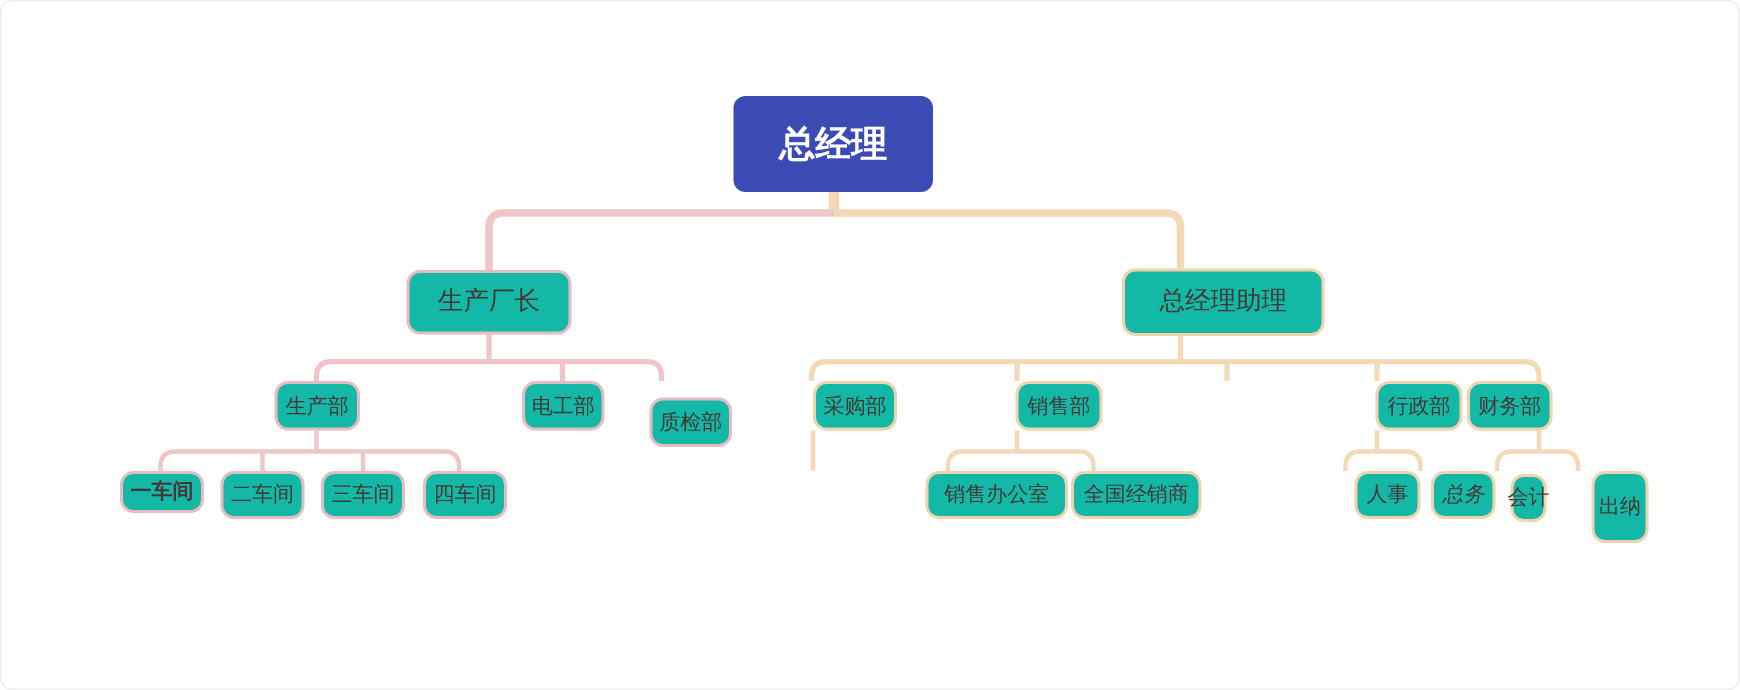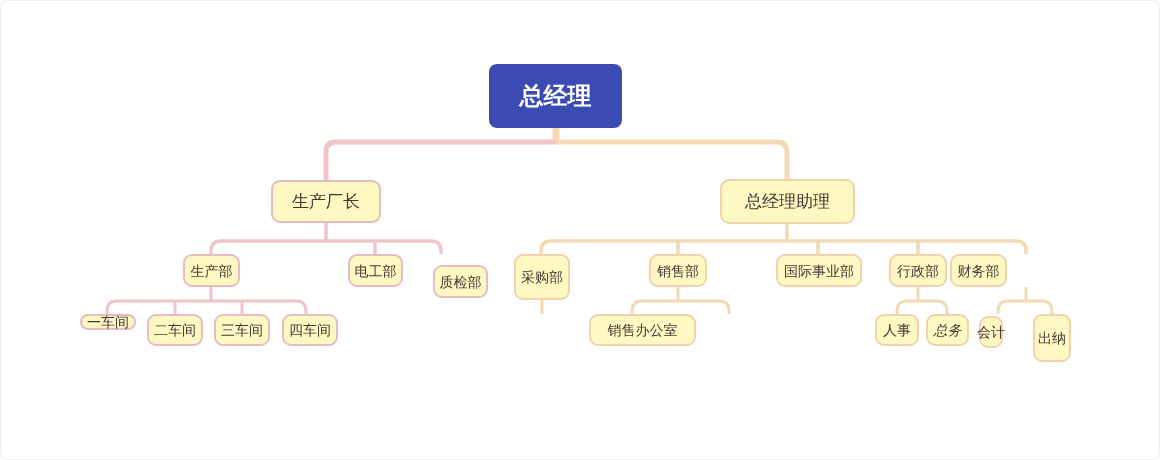--- a/index.html
+++ b/index.html
@@ -13,31 +13,31 @@
   .wires{position:absolute;left:0;top:0;width:1160px;height:460px;}
   .wires path{fill:none;}
   .pk{stroke:var(--left-line,#eec6c9);}
   .tn{stroke:var(--right-line,#f3d9b5);}
   .w5{stroke-width:5px;}
   .w7{stroke-width:7px;}
   .w35{stroke-width:3.5px;}
   .w3{stroke-width:3px;}
 
   .node{
-    position:absolute;box-sizing:border-box;background:#fef9c3;
+    position:absolute;box-sizing:border-box;background:#14b8a6;
     display:flex;align-items:center;justify-content:center;
     border-radius:9px;font-size:14px;line-height:1;white-space:nowrap;
     color:var(--text-dark,#453733);cursor:default;
   }
   .root{
     background:var(--root-bg,#3c4ab3);color:var(--root-text,#fff);
     font-size:24px;font-weight:600;border:none;border-radius:8px;
   }
   .branch-left{border:2px solid var(--left-border,#e7bcc1);}
-  .branch-right{border:2px solid var(--right-border,#f0d2ad);}
+  .branch-right{border:2px solid var(--right-border,#f0d2ad);margin-left:28px;}
   .lv2{font-size:17px;}
 </style>
 </head>
 <body>
 
 <div class="canvas">
 
   <svg class="wires" viewBox="0 0 1160 460" aria-hidden="true">
 
     <path class="tn w7" d="M555 127 V141"></path>
@@ -70,30 +70,30 @@
 
   <div class="node root" style="left:488px;top:63px;width:133px;height:64px;">总经理</div>
 
   <div class="node branch-left lv2" style="left:270px;top:179px;width:110px;height:43px;">生产厂长</div>
   <div class="node branch-right lv2" style="left:719px;top:178px;width:135px;height:45px;">总经理助理</div>
 
   <div class="node branch-left" style="left:182px;top:253px;width:57px;height:33px;">生产部</div>
   <div class="node branch-left" style="left:347px;top:253px;width:55px;height:33px;">电工部</div>
   <div class="node branch-left" style="left:412px;top:264px;width:55px;height:33px;margin-left:20px;">质检部</div>
 
-  <div class="node branch-left" style="left:79px;top:313px;width:56px;height:16px;">一车间</div>
+  <div class="node branch-left" style="left:79px;top:313px;width:56px;height:28px;font-weight:bold;">一车间</div>
   <div class="node branch-left" style="left:146px;top:313px;width:56px;height:32px;">二车间</div>
   <div class="node branch-left" style="left:213px;top:313px;width:56px;height:32px;">三车间</div>
   <div class="node branch-left" style="left:281px;top:313px;width:56px;height:32px;">四车间</div>
 
-  <div class="node branch-right" style="left:513px;top:253px;width:56px;height:46px;">采购部</div>
+  <div class="node branch-right" style="left:513px;top:253px;width:56px;height:33px;">采购部</div>
   <div class="node branch-right" style="left:648px;top:253px;width:58px;height:33px;">销售部</div>
-  <div class="node branch-right" style="left:775px;top:253px;width:86px;height:33px;">国际事业部</div>
   <div class="node branch-right" style="left:888px;top:253px;width:58px;height:33px;">行政部</div>
   <div class="node branch-right" style="left:949px;top:253px;width:57px;height:33px;">财务部</div>
 
-  <div class="node branch-right" style="left:588px;top:313px;width:107px;height:32px;">销售办公室</div>
+  <div class="node branch-right" style="left:588px;top:313px;width:95px;height:32px;">销售办公室</div>
+  <div class="node branch-right" style="left:685px;top:313px;width:87px;height:32px;">全国经销商</div>
   <div class="node branch-right" style="left:874px;top:313px;width:44px;height:32px;">人事</div>
   <div class="node branch-right" style="left:925px;top:313px;width:43px;height:32px;font-style:italic;">总务</div>
   <div class="node branch-right" style="left:978px;top:315px;width:24px;height:32px;">会计</div>
   <div class="node branch-right" style="left:1032px;top:313px;width:38px;height:48px;">出纳</div>
 
 </div>
 
 </body></html>

